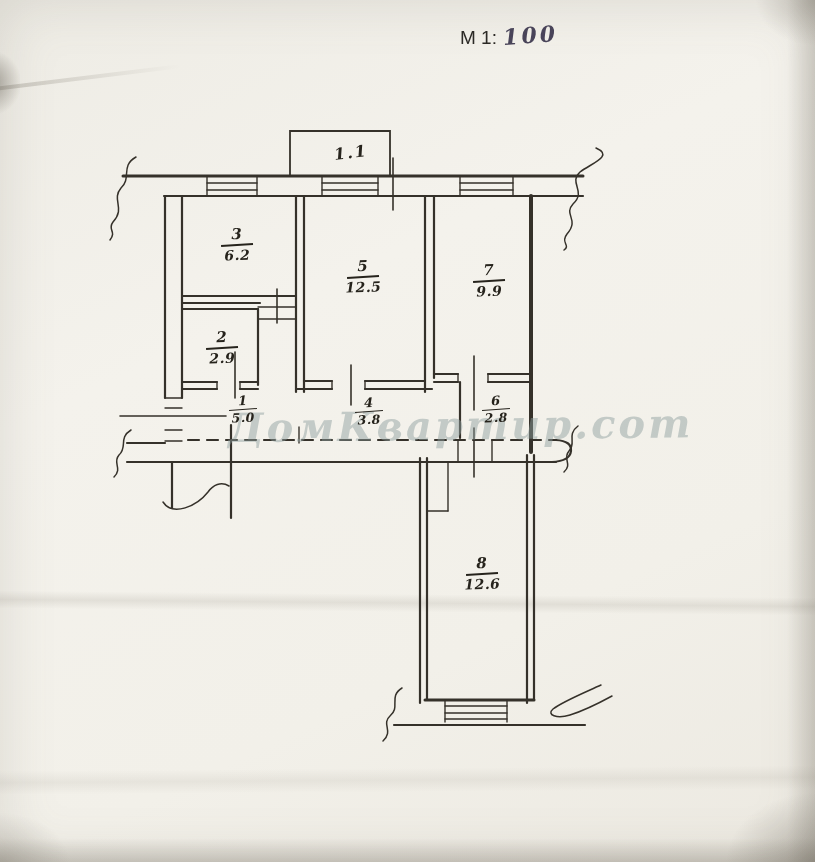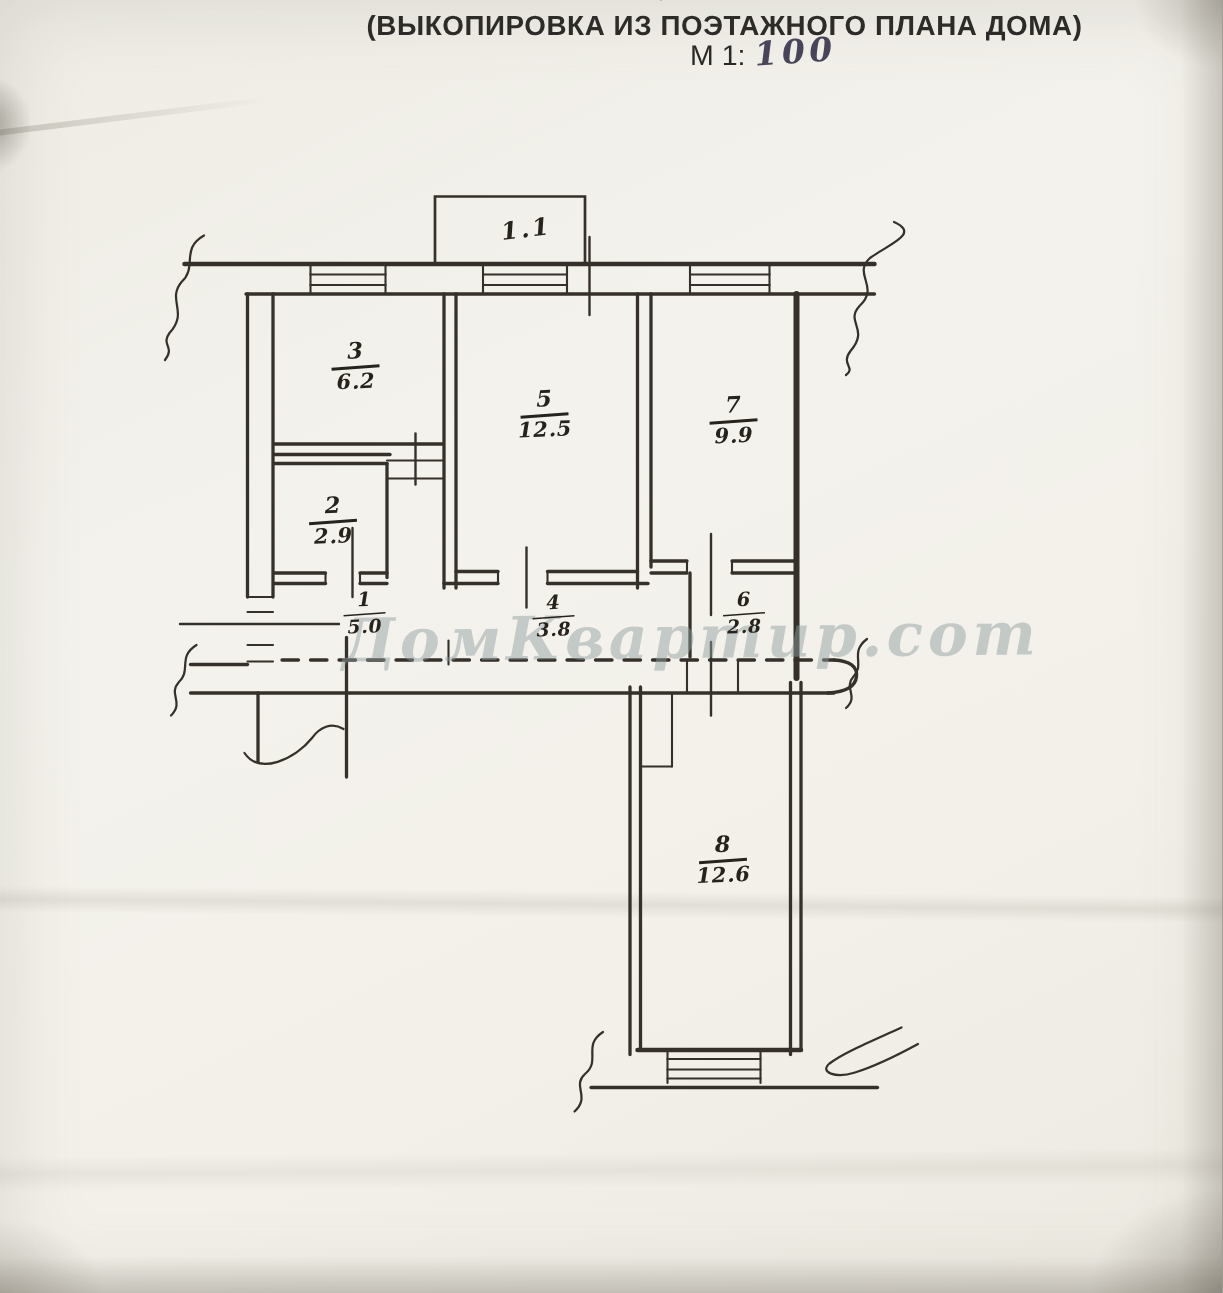--- a/index.html
+++ b/index.html
@@ -80,21 +80,20 @@
   <div class="shade corner-br"></div>
   <div class="shade corner-bl"></div>
   <div class="shade spot-left"></div>
   <div class="shade crease-tl"></div>
   <div class="shade crease-mid"></div>
   <div class="shade crease-low"></div>
 
   <div class="cutoff">
     <span>ПЛАН</span>
   </div>
-  <div class="title-line">(ВЫКОПИРОВКА ИЗ ПОЭТАЖНОГО ПЛАНА ДОМА)</div>
   <div class="scale-label">М 1:</div>
   <div class="scale-value">100</div>
 
   <svg class="plan" width="815" height="862" viewBox="0 0 815 862">
     <g stroke="#35312a" fill="none" stroke-linecap="round">
 
       <g stroke-width="3">
         <path d="M123 176 H583"></path>
         <path d="M425 700 H534"></path>
       </g>

